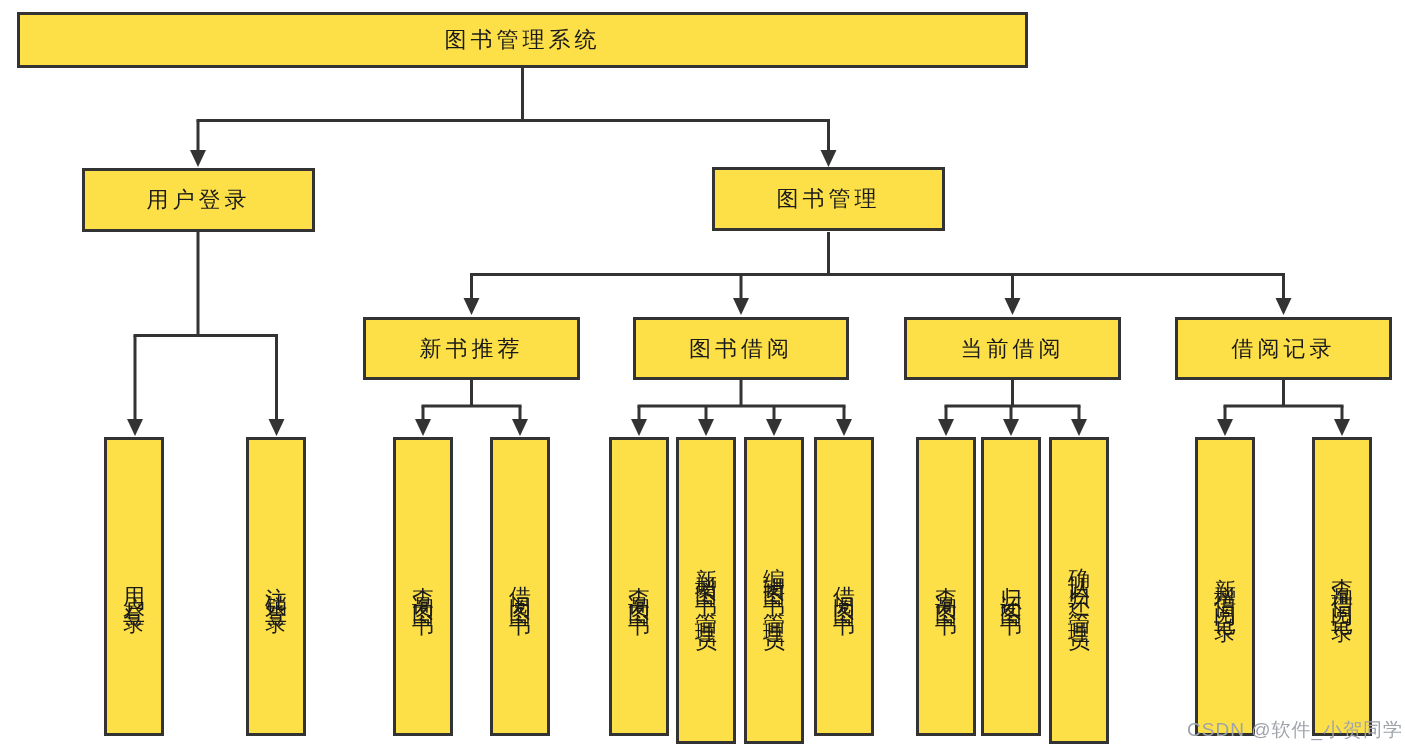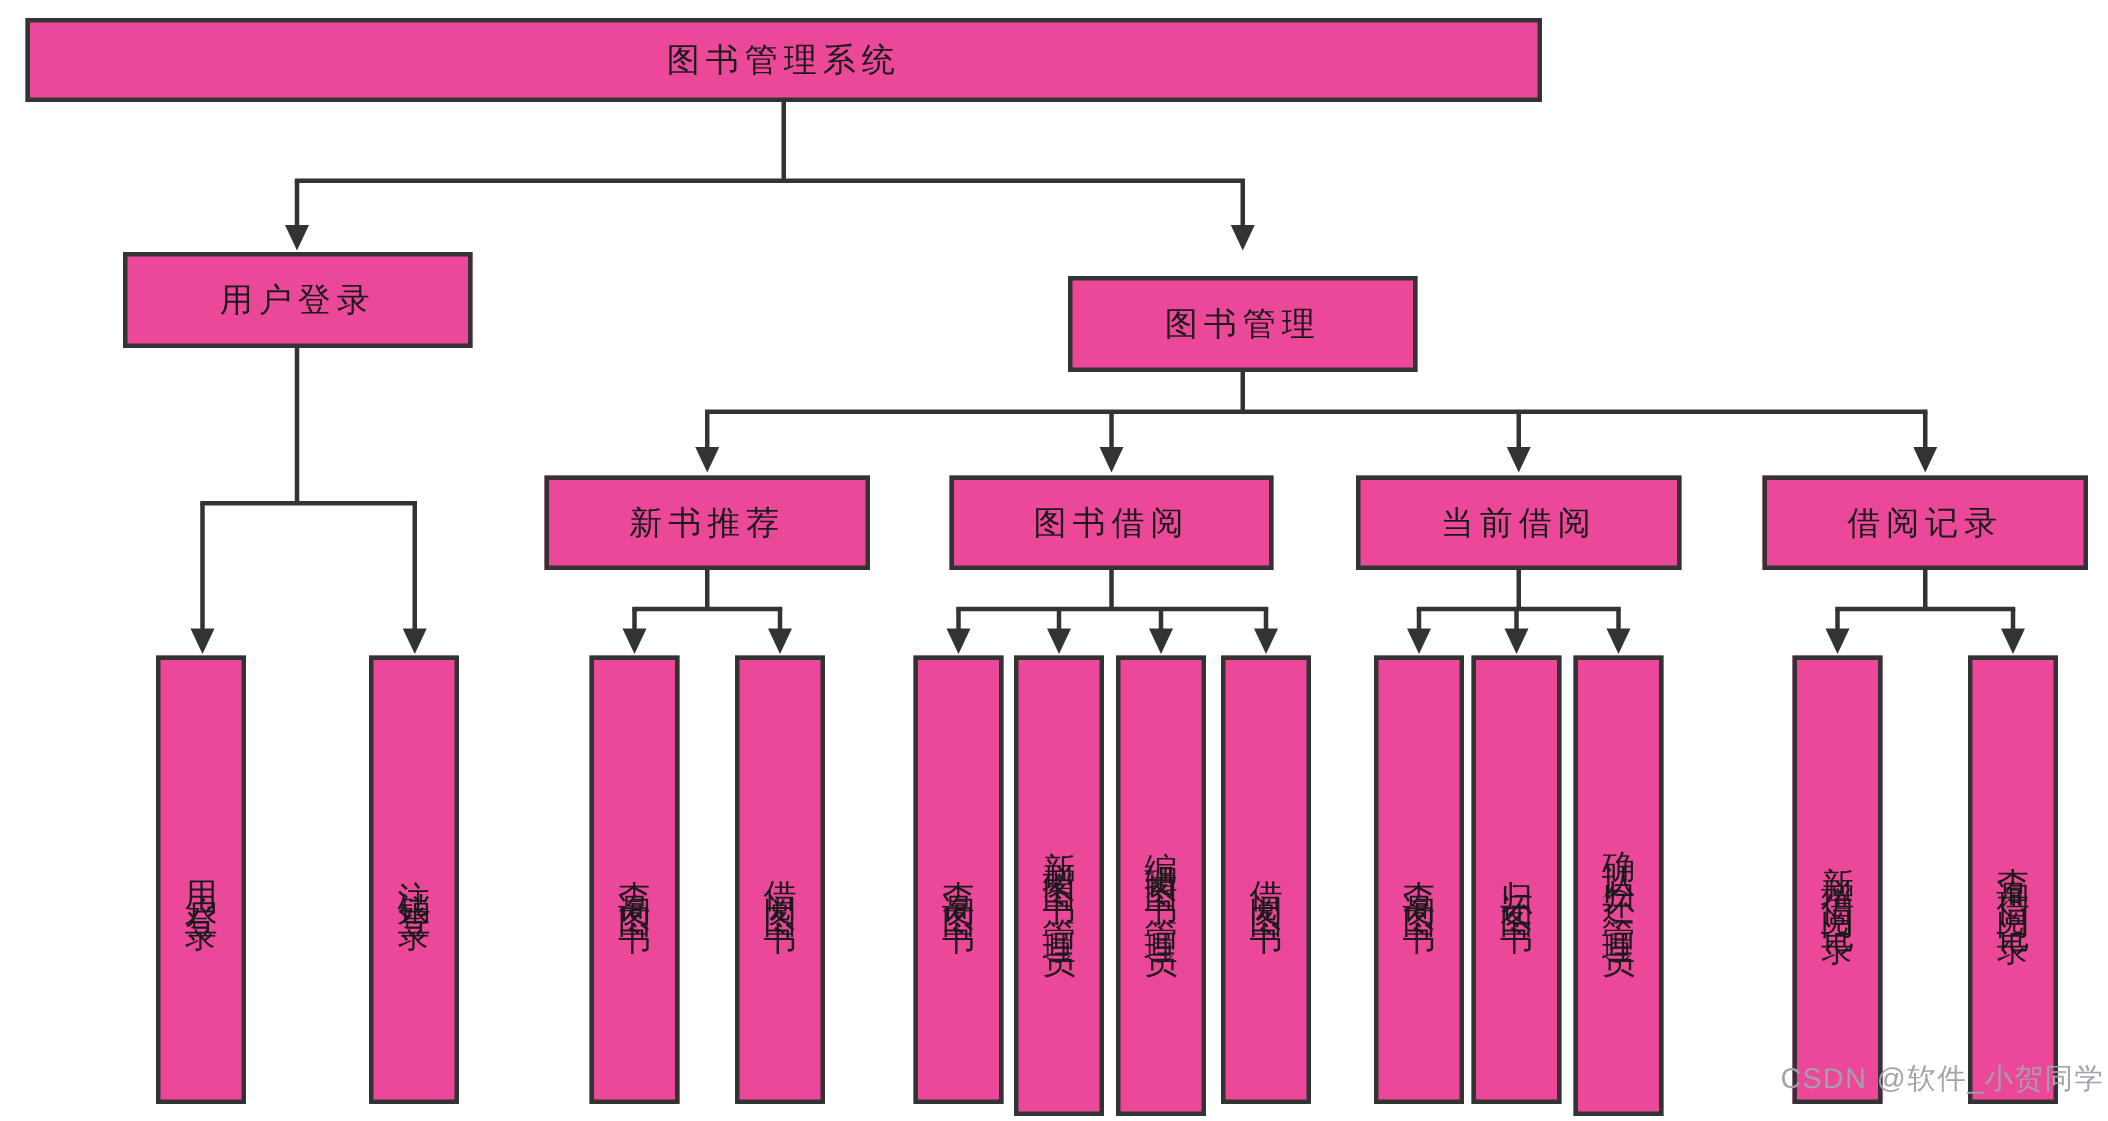--- a/index.html
+++ b/index.html
@@ -23,21 +23,21 @@
     fill: none;
   }
   #connectors polygon {
     fill: #333333;
     stroke: none;
   }
   .node {
     position: absolute;
     box-sizing: border-box;
     border: 3px solid #333333;
-    background: #ec4899;
+    background: #fde047;
     display: flex;
     align-items: center;
     justify-content: center;
     color: #1a1a1a;
     font-size: 22px;
     letter-spacing: 4px;
     white-space: nowrap;
   }
   .leaf {
     letter-spacing: normal;
@@ -46,21 +46,21 @@
     writing-mode: vertical-rl;
     text-orientation: mixed;
     letter-spacing: 9px;
     font-size: 22px;
     color: #1a1a1a;
     line-height: 1;
   }
   .watermark {
     position: absolute;
     right: 2px;
-    bottom: 15px;
+    bottom: 4px;
     font-size: 19px;
     color: #9fa3ab;
     letter-spacing: 1px;
     z-index: 5;
   }
 </style>
 </head>
 <body>
 
 <div id="stage">
@@ -137,21 +137,21 @@
       <path d="M1225 406 V421"></path>
       <path d="M1342 406 V421"></path>
       <polygon points="1217,419 1233,419 1225,436"></polygon>
       <polygon points="1334,419 1350,419 1342,436"></polygon>
     </g>
   </svg>
 
   <div class="node" style="left:17px; top:12px; width:1011px; height:56px;">图书管理系统</div>
 
   <div class="node" style="left:82px; top:168px; width:233px; height:64px;">用户登录</div>
-  <div class="node" style="left:712px; top:184px; width:233px; height:64px;">图书管理</div>
+  <div class="node" style="left:712px; top:167px; width:233px; height:64px;">图书管理</div>
 
   <div class="node" style="left:363px; top:317px; width:217px; height:63px;text-align:center;">新书推荐</div>
   <div class="node" style="left:633px; top:317px; width:216px; height:63px;">图书借阅</div>
   <div class="node" style="left:904px; top:317px; width:217px; height:63px;text-align:center;">当前借阅</div>
   <div class="node" style="left:1175px; top:317px; width:217px; height:63px;">借阅记录</div>
 
   <div class="node leaf" style="left:104px; top:437px; width:60px; height:299px;">
     <span class="vtext">用户登录</span>
   </div>
   <div class="node leaf" style="left:246px; top:437px; width:60px; height:299px;">

